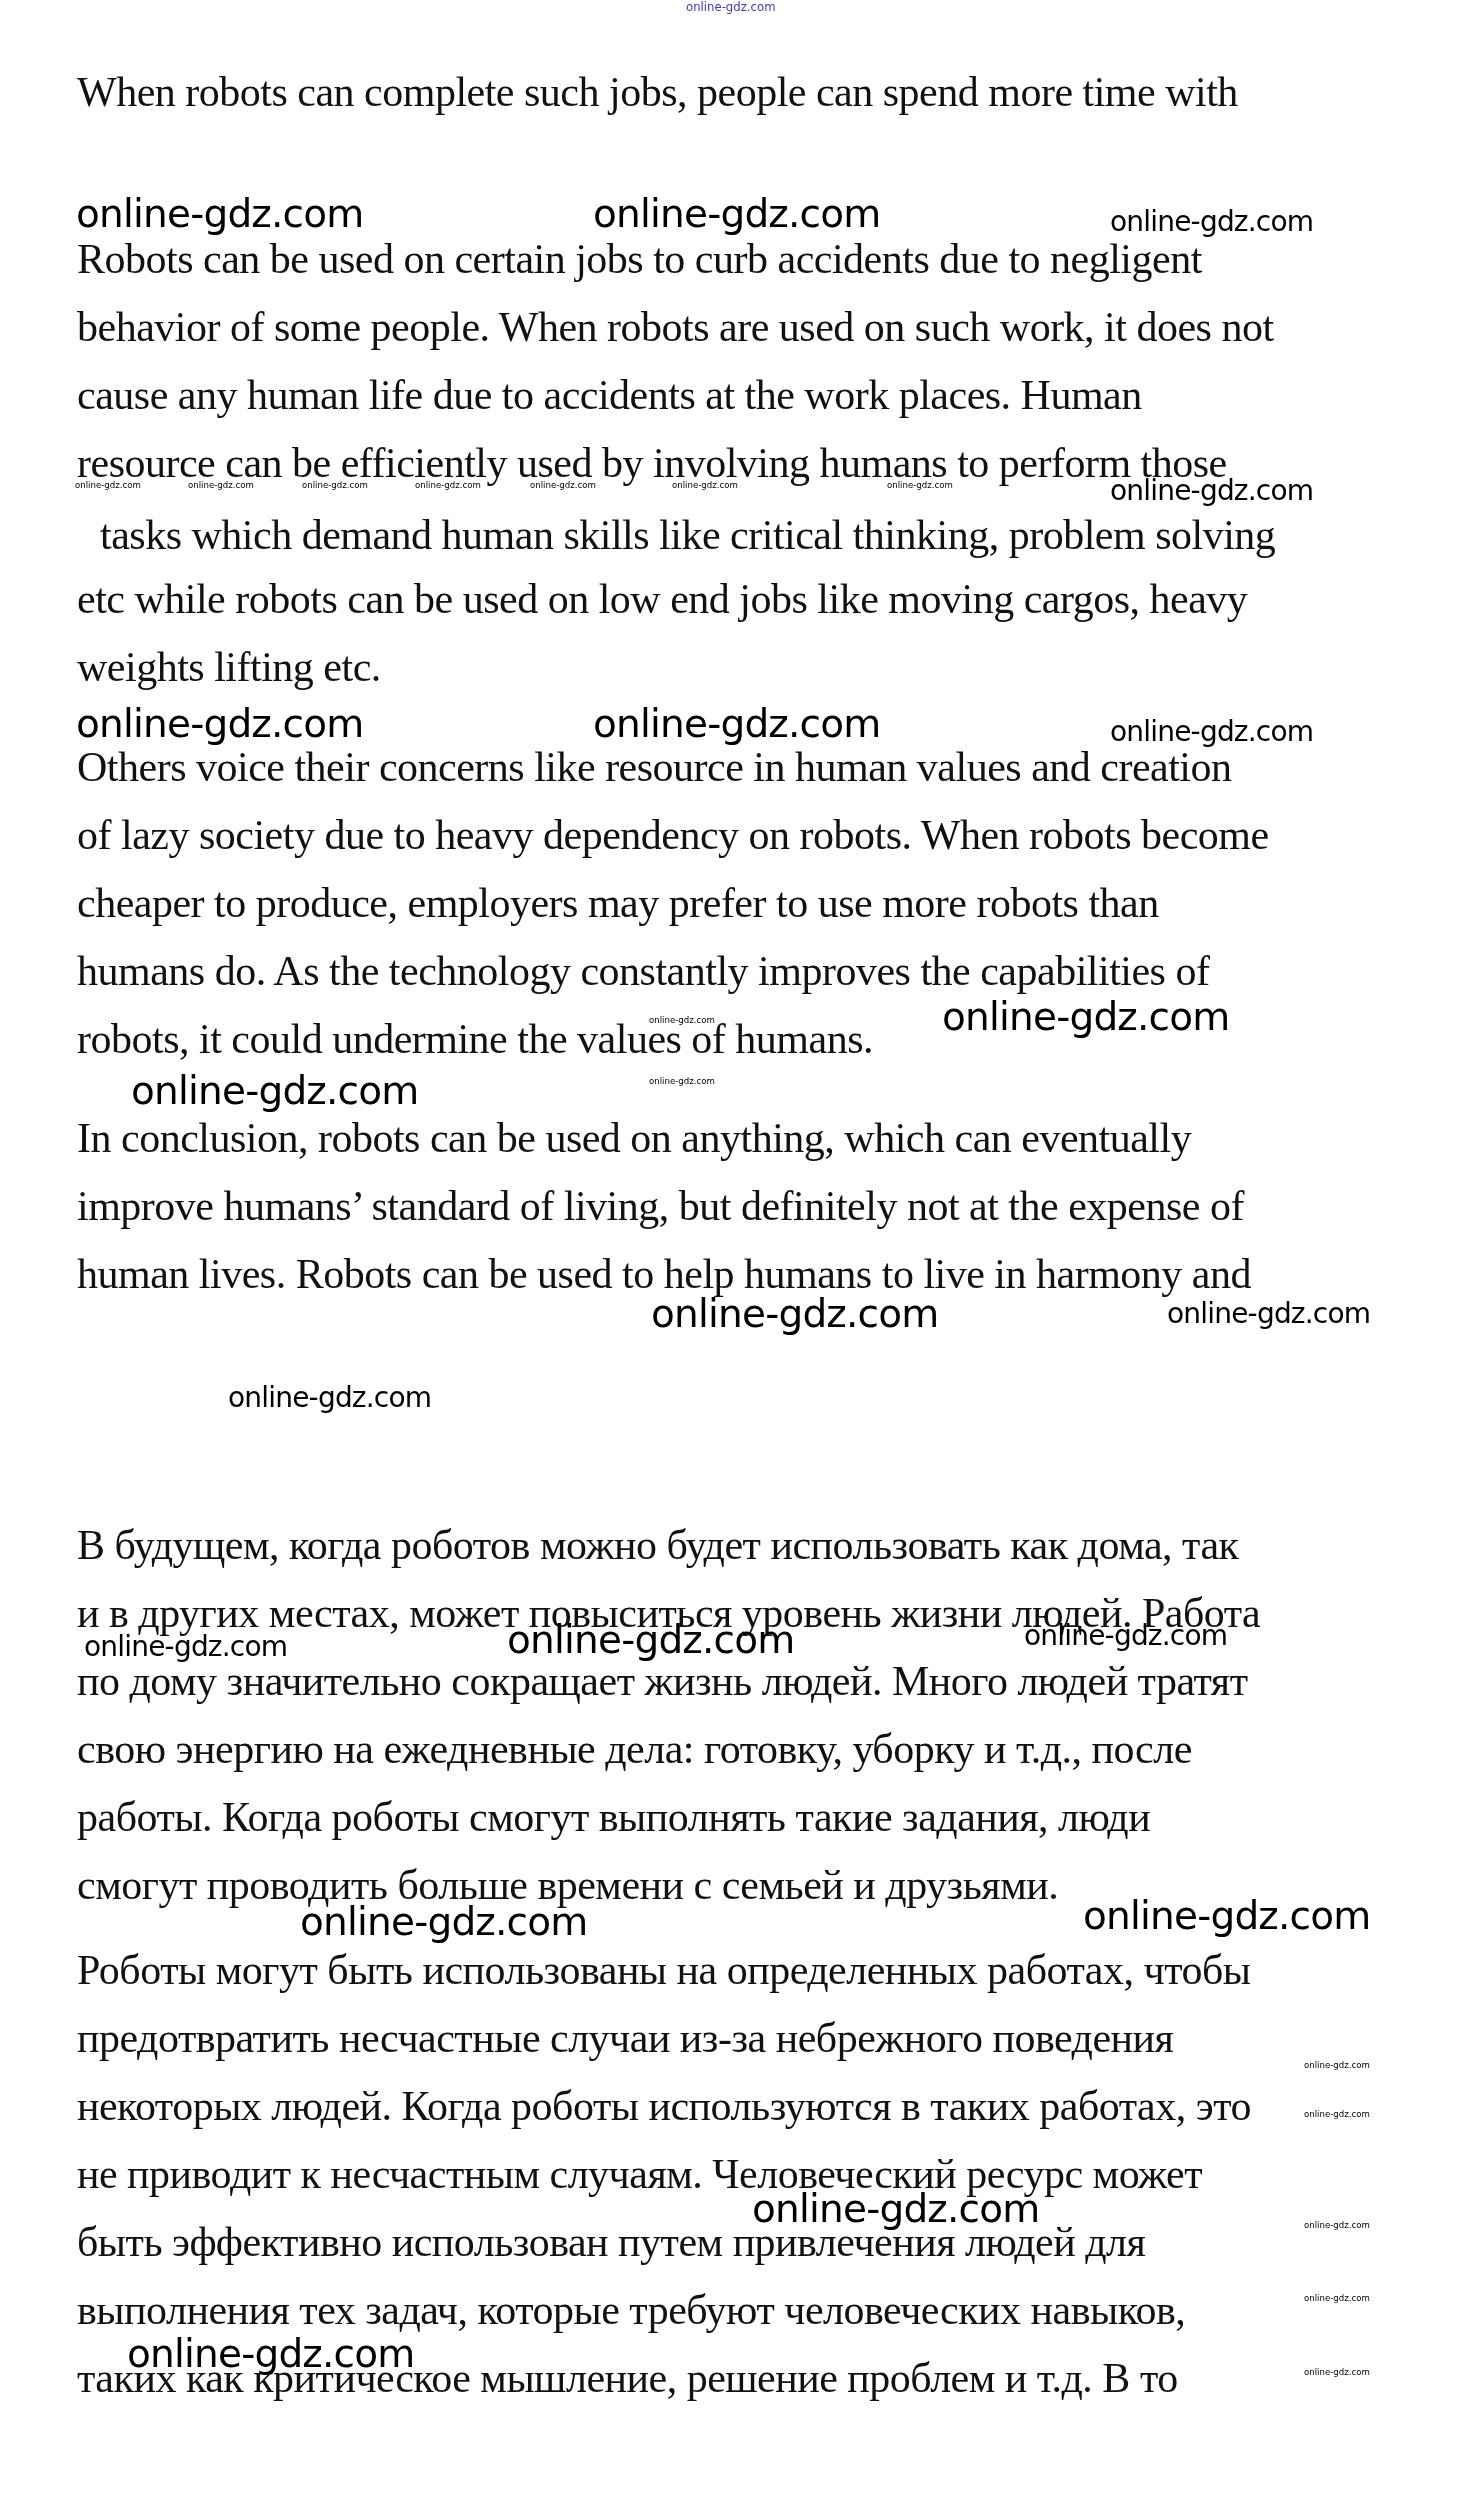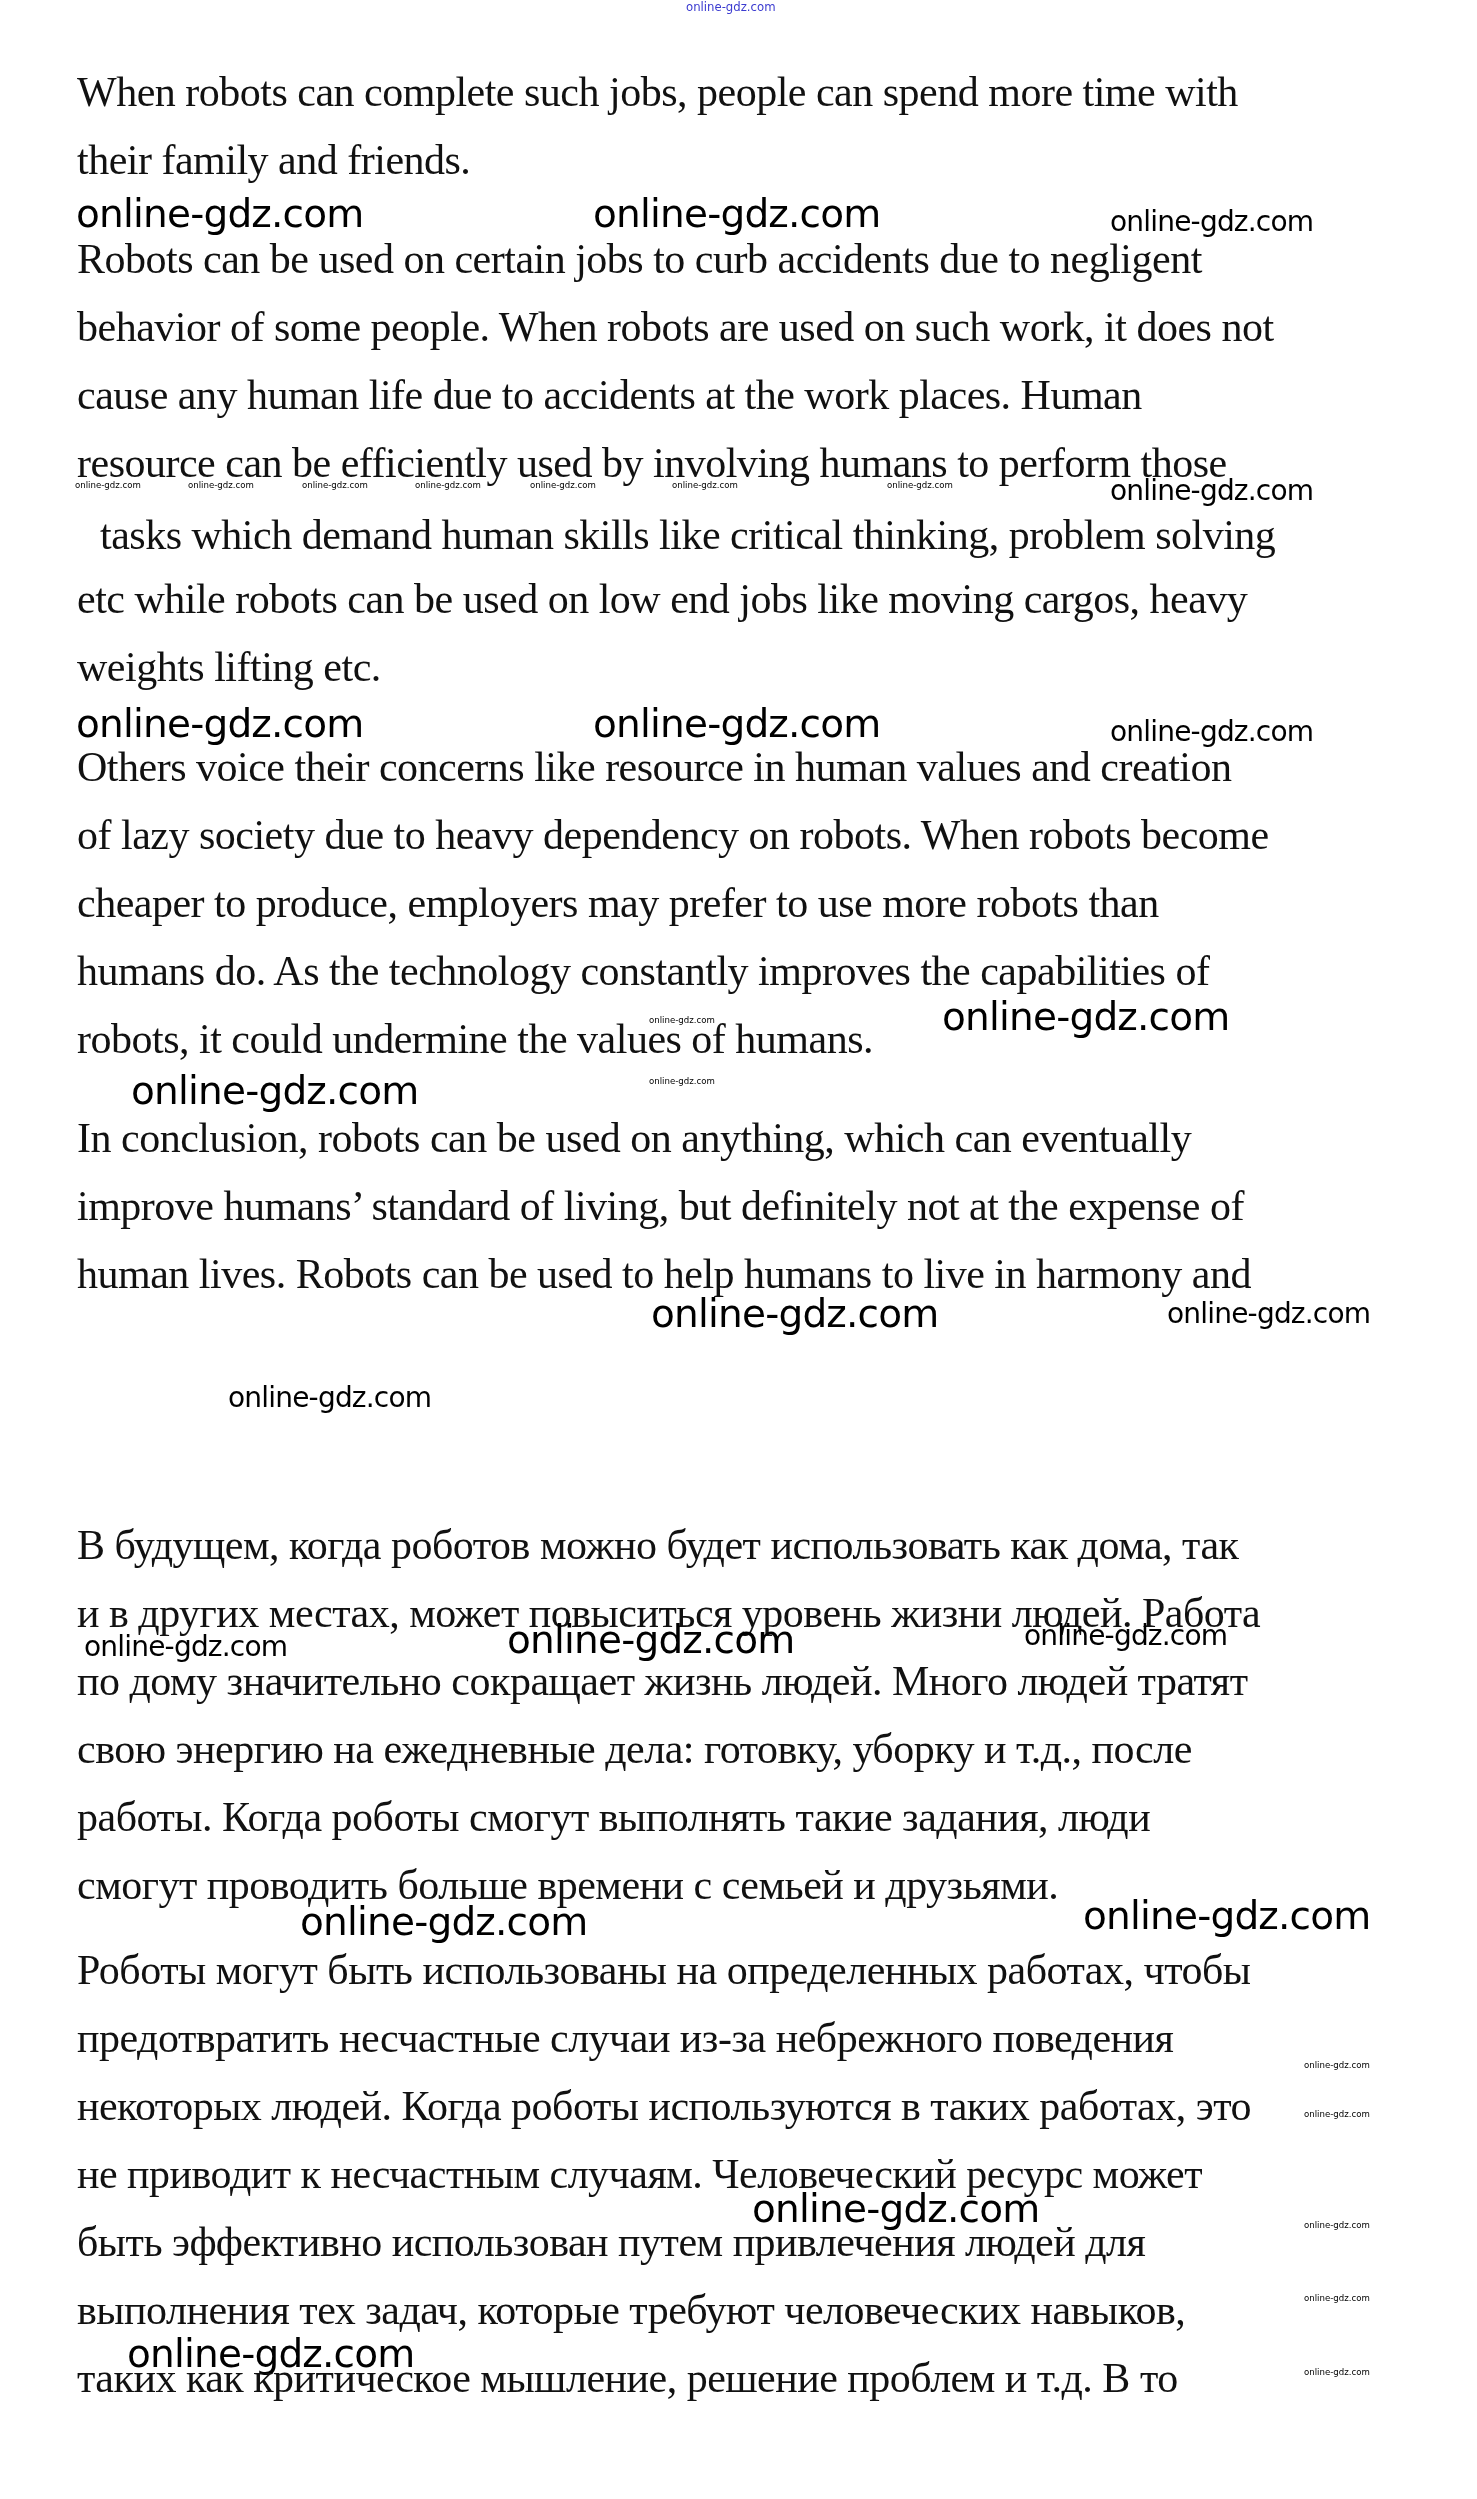--- a/index.html
+++ b/index.html
@@ -24,21 +24,20 @@
   .wm.top { font-size: 11.7px; color: #3b3bd0; letter-spacing: 0; }
 </style>
 </head>
 <body>
 
 <div class="page">
 
   <div class="wm top" style="left:686px; top:1.6px;">online-gdz.com</div>
 
   <div class="line" style="top:69px;">When robots can complete such jobs, people can spend more time with</div>
-  <div class="line" style="top:137px;">their family and friends.</div>
 
   <div class="wm xl" style="left:76px; top:194px;">online-gdz.com</div>
   <div class="wm xl" style="left:593px; top:194px;">online-gdz.com</div>
   <div class="wm m" style="left:1110px; top:208px;">online-gdz.com</div>
 
   <div class="line" style="top:236px;">Robots can be used on certain jobs to curb accidents due to negligent</div>
   <div class="line" style="top:372px;">cause any human life due to accidents at the work places. Human</div>
   <div class="line" style="top:304px;">behavior of some people. When robots are used on such work, it does not</div>
   <div class="line" style="top:440px;">resource can be efficiently used by involving humans to perform those</div>
 

